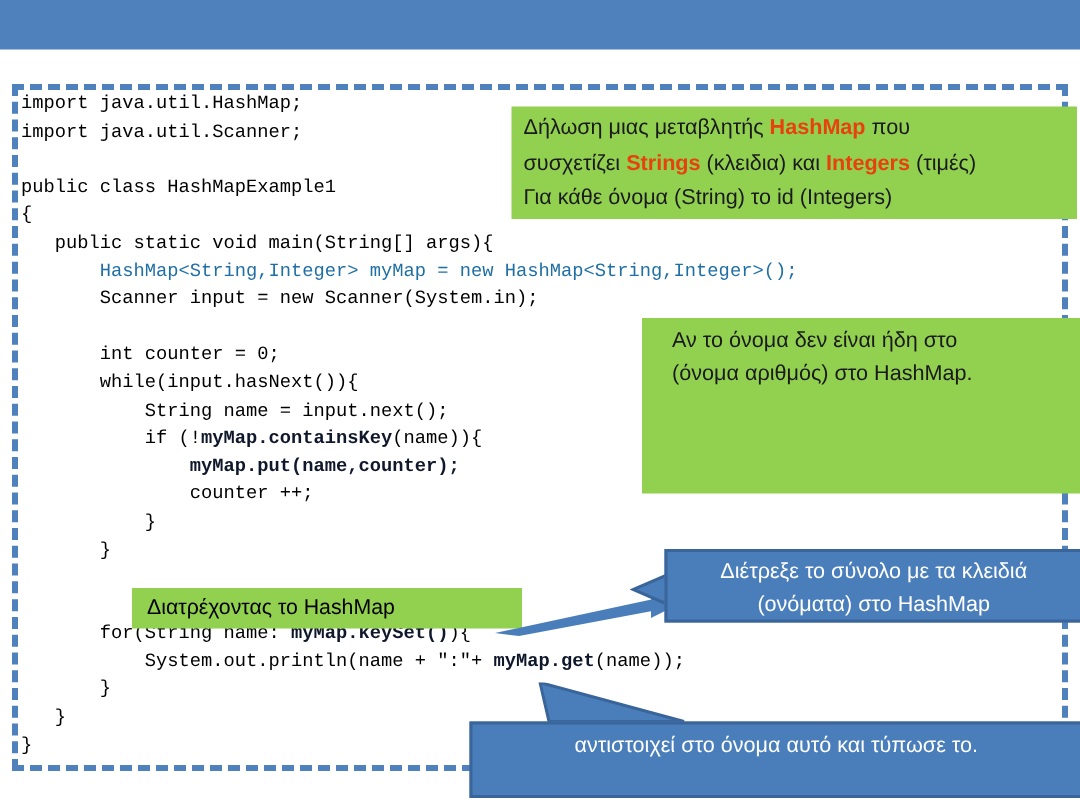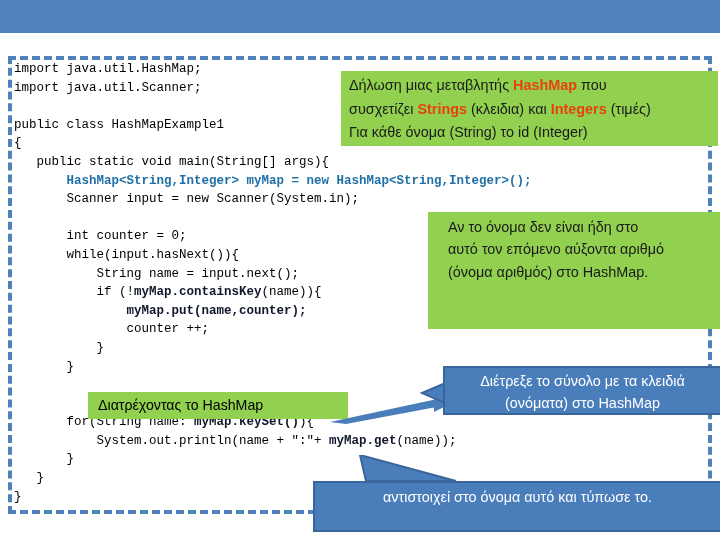--- a/index.html
+++ b/index.html
@@ -27,21 +27,21 @@
   .code{
     position:absolute;left:14px;top:60px;width:700px;
     font-family:"Liberation Mono","DejaVu Sans Mono",monospace;
     font-size:12.5px;
     line-height:18.6px;
     color:#000000;
     white-space:pre;
     letter-spacing:0px;
   }
   .code .ln{height:18.6px;}
-  .tok-blue{color:#1F6FA5;font-weight:bold;}
+  .tok-blue{color:#1F6FA5;font-weight:normal;}
   .tok-red{color:#0f172a;font-weight:bold;}
   .tok-plain{color:#000000;}
 
   
   .greenbox{
     position:absolute;
     background:#92D050;
     color:#1a1a1a;
     font-family:"Liberation Sans",sans-serif;
     box-sizing:border-box;
@@ -96,26 +96,25 @@
 
   <div class="topbar"></div>
 
   <div class="dashframe"></div>
 
   <div class="code" id="code-block"><div class="ln"><span class="tok-plain">import java.util.HashMap;</span></div><div class="ln"><span class="tok-plain">import java.util.Scanner;</span></div><div class="ln">&nbsp;</div><div class="ln"><span class="tok-plain">public class HashMapExample1</span></div><div class="ln"><span class="tok-plain">{</span></div><div class="ln"><span class="tok-plain">   public static void main(String[] args){</span></div><div class="ln"><span class="tok-plain">       </span><span class="tok-blue">HashMap&lt;String,Integer&gt; myMap = new HashMap&lt;String,Integer&gt;();</span></div><div class="ln"><span class="tok-plain">       Scanner input = new Scanner(System.in);</span></div><div class="ln">&nbsp;</div><div class="ln"><span class="tok-plain">       int counter = 0;</span></div><div class="ln"><span class="tok-plain">       while(input.hasNext()){</span></div><div class="ln"><span class="tok-plain">           String name = input.next();</span></div><div class="ln"><span class="tok-plain">           if (!</span><span class="tok-red">myMap.containsKey</span><span class="tok-plain">(name)){</span></div><div class="ln"><span class="tok-plain">               </span><span class="tok-red">myMap.put(name,counter);</span></div><div class="ln"><span class="tok-plain">               counter ++;</span></div><div class="ln"><span class="tok-plain">           }</span></div><div class="ln"><span class="tok-plain">       }</span></div><div class="ln">&nbsp;</div><div class="ln">&nbsp;</div><div class="ln"><span class="tok-plain">       for(String name: </span><span class="tok-red">myMap.keySet()</span><span class="tok-plain">){</span></div><div class="ln"><span class="tok-plain">           System.out.println(name + ":"+ </span><span class="tok-red">myMap.get</span><span class="tok-plain">(name));</span></div><div class="ln"><span class="tok-plain">       }</span></div><div class="ln"><span class="tok-plain">   }</span></div><div class="ln"><span class="tok-plain">}</span></div></div>
 
   <div class="greenbox" id="note-declaration">
     <div><span>Δήλωση μιας μεταβλητής </span><span class="hl-red">HashMap</span><span>  που</span></div>
     <div><span>συσχετίζει </span><span class="hl-red">Strings</span><span> (κλειδια) και </span><span class="hl-red">Integers</span><span> (τιμές)</span></div>
-    <div>Για κάθε όνομα (String) το id (Integer)</div>
+    <div>Για κάθε όνομα (String) το id (Integers)</div>
   </div>
 
   <div class="greenbox" id="note-ifnotexists">
     <div>Αν το όνομα δεν είναι ήδη στο</div>
-    <div>αυτό τον επόμενο αύξοντα αριθμό</div>
     <div>(όνομα αριθμός) στο HashMap.</div>
   </div>
 
   <div class="greenbox" id="label-traverse">
     <span>Διατρέχοντας το HashMap</span>
   </div>
 
   <svg id="arrow-traverse" viewBox="0 0 120 30">
     <polygon points="0,26 112,2 112,10 16,28" fill="#4A7EBB"></polygon>
     <polygon points="104,0 120,8 104,16" fill="#4A7EBB"></polygon>

